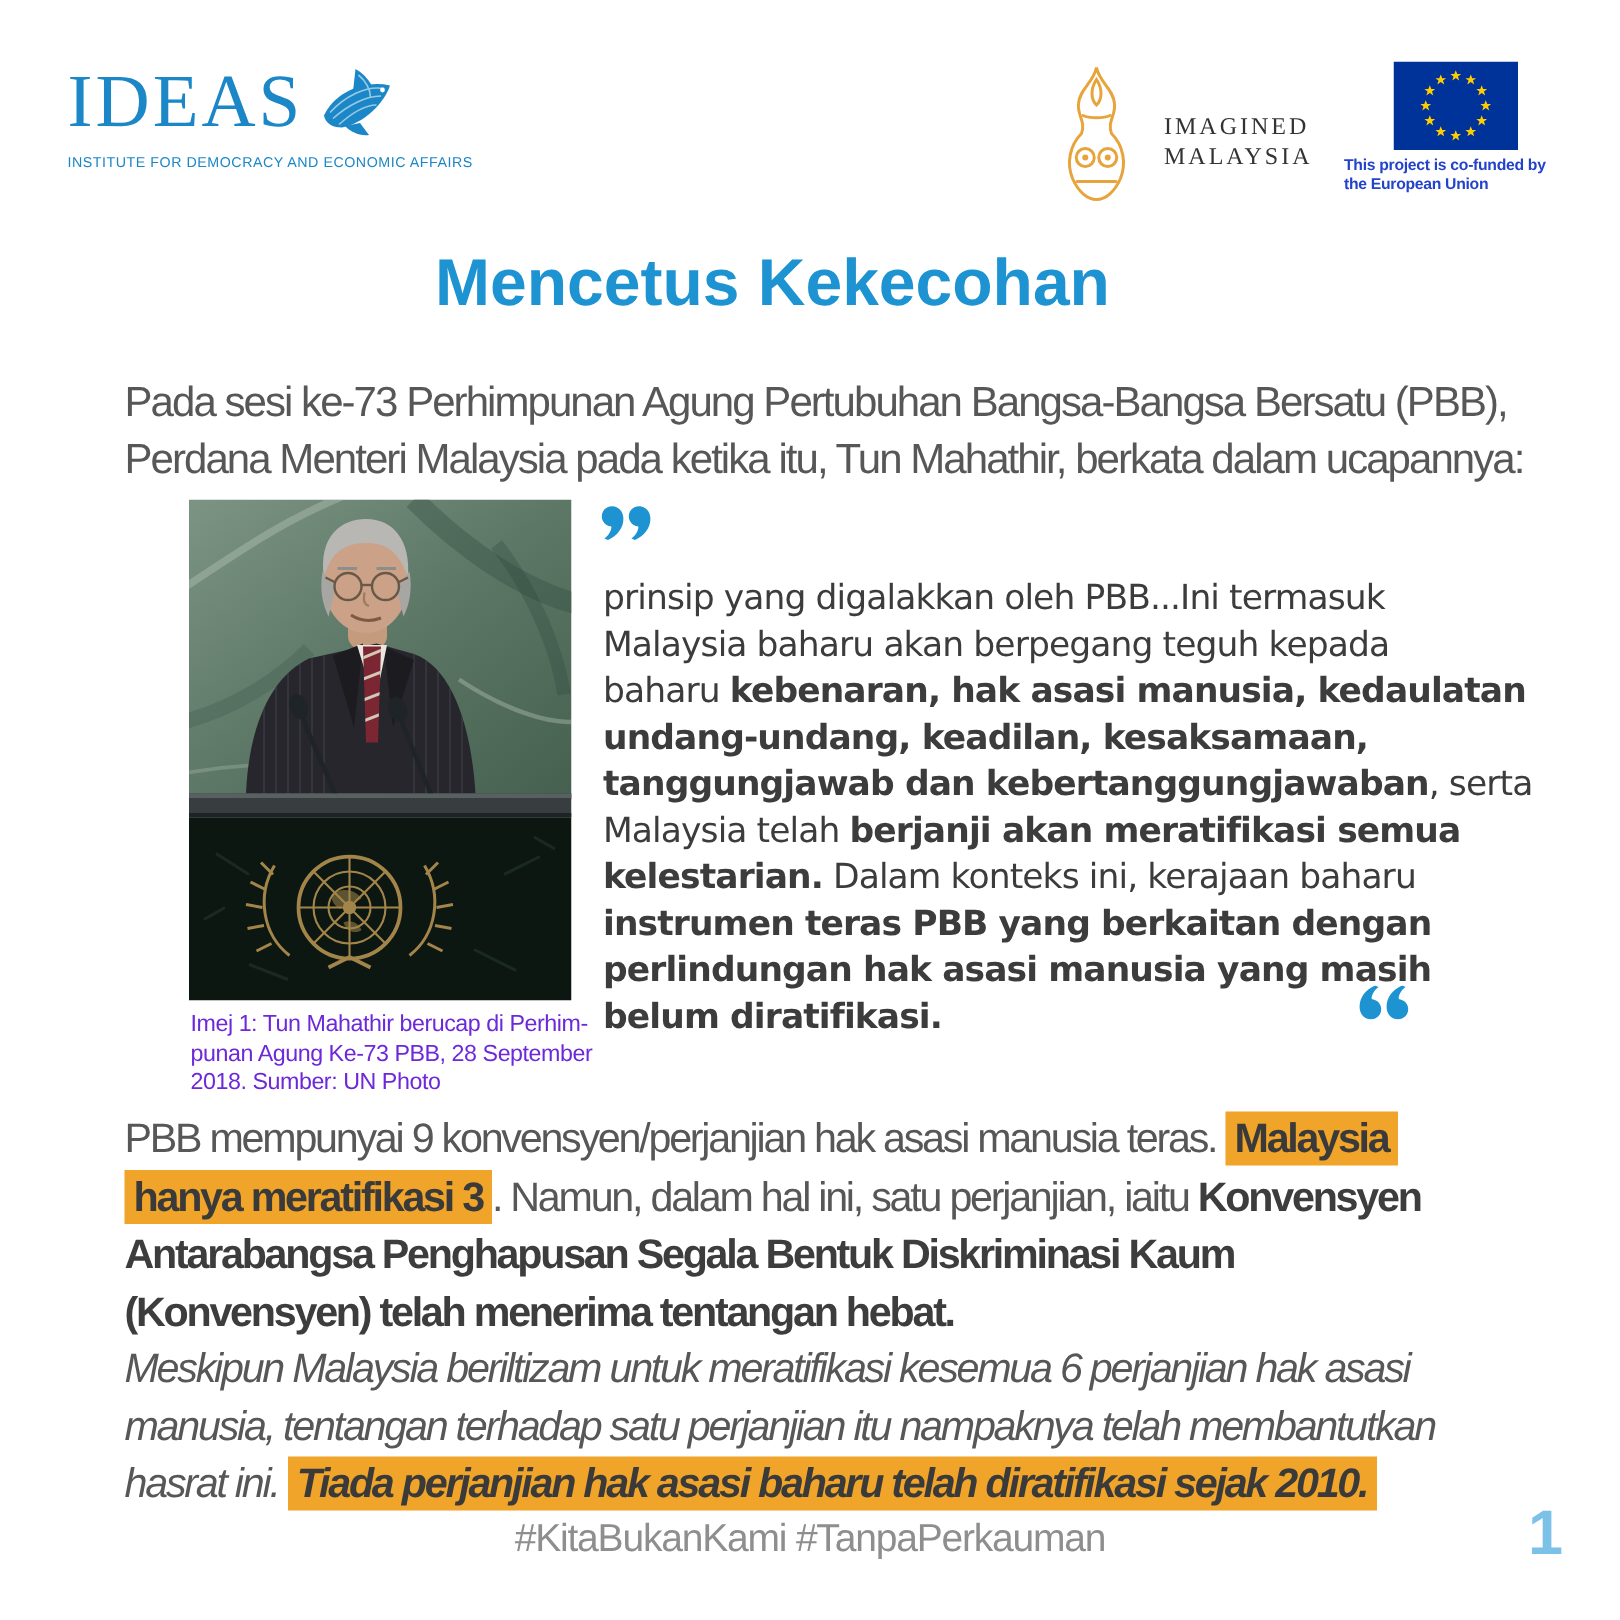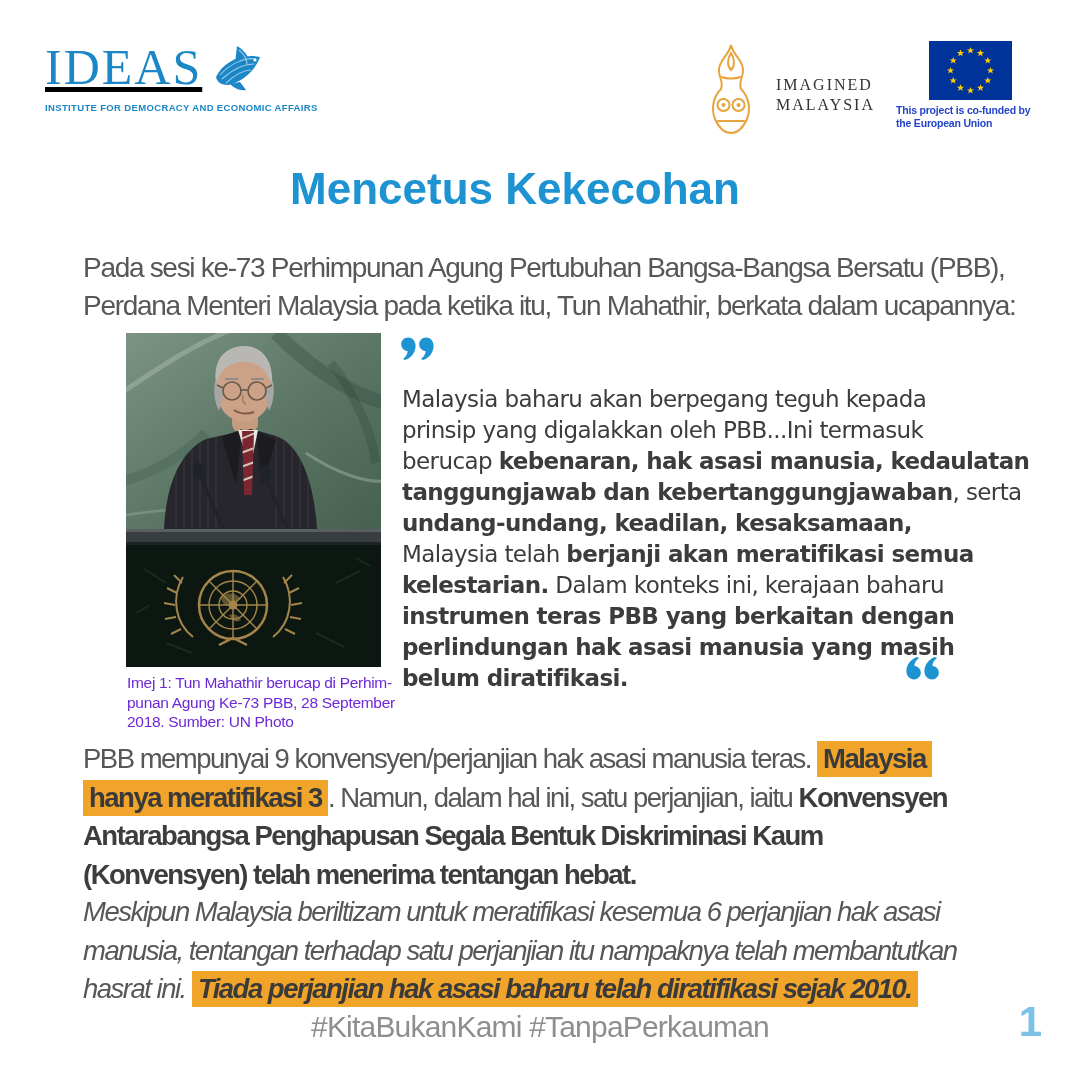--- a/index.html
+++ b/index.html
@@ -7,28 +7,28 @@
     --body-gray:#575757; --bold-gray:#3D3D3D; --quote-gray:#3C3C3C;
   }
   *{margin:0;padding:0;box-sizing:border-box;}
   html,body{background:#e8e8e8;}
   .page{
     position:relative;width:1080px;height:1080px;background:#ffffff;
     font-family:"Liberation Sans",sans-serif;overflow:hidden;margin:0 auto;
   }
   
   .ideas{position:absolute;left:45px;top:42px;}
-  .ideas-row{display:flex;align-items:flex-start;text-decoration:underline;}
+  .ideas-row{display:flex;align-items:flex-start;}
   .ideas-word{
     font-family:"Liberation Serif",serif;font-size:50px;line-height:50px;
     color:var(--logo-blue);letter-spacing:2px;font-weight:500;
   }
   .ideas-dove{margin-left:8px;margin-top:2px;}
   .ideas-sub{
-    margin-top:4px;font-size:9.5px;font-weight:bold;color:var(--logo-blue);
+    margin-top:4px;font-size:9.5px;font-weight:normal;color:var(--logo-blue);
     letter-spacing:0.35px;
   }
   .imagined{position:absolute;left:708px;top:43px;display:flex;}
   .imagined-text{
     margin-left:22px;margin-top:32px;font-family:"Liberation Serif",serif;
     font-size:16px;line-height:20px;letter-spacing:2px;color:#333333;
   }
   .eu{position:absolute;left:896px;top:41px;width:148px;text-align:left;}
   .eu-flag{display:block;margin:0 auto;}
   .eu-caption{
@@ -76,21 +76,21 @@
     position:absolute;left:83px;top:740px;font-size:27.5px;line-height:38.5px;
     color:var(--body-gray);letter-spacing:-1.5px;
   }
   .para3{
     position:absolute;left:83px;top:893px;font-size:27.5px;line-height:38.5px;
     color:var(--body-gray);letter-spacing:-1.5px;font-style:italic;
   }
   
   .hashtags{
     position:absolute;left:0;top:1010px;width:1080px;text-align:center;
-    font-size:30px;color:#8E8E8E;letter-spacing:-0.8px;
+    font-size:26px;color:#8E8E8E;letter-spacing:-0.8px;
   }
   .pagenum{
     position:absolute;right:38px;top:998px;font-size:42px;font-weight:bold;
     color:#7CC2E8;
   }
 </style>
 </head>
 <body>
 
 <div class="page">
@@ -313,25 +313,25 @@
   <div class="qmark qmark-close">
     <svg width="34" height="24" viewBox="0 0 34 24">
       <g fill="#1E93D2">
         <path d="M10.7,0 C4.5,2.6 0.4,7.9 0.4,14.1 c0,5.1 3.4,8.4 7.5,8.4 c3.9,0 6.9,-2.9 6.9,-6.7 c0,-3.6 -2.5,-6.2 -5.9,-6.7 c-0.3,0 -0.5,-0.3 -0.5,-0.6 c0.3,-3 2.1,-5.8 4.7,-7.5 Z"></path>
         <path transform="translate(18,0)" d="M10.7,0 C4.5,2.6 0.4,7.9 0.4,14.1 c0,5.1 3.4,8.4 7.5,8.4 c3.9,0 6.9,-2.9 6.9,-6.7 c0,-3.6 -2.5,-6.2 -5.9,-6.7 c-0.3,0 -0.5,-0.3 -0.5,-0.6 c0.3,-3 2.1,-5.8 4.7,-7.5 Z"></path>
       </g>
     </svg>
   </div>
 
   <div class="quote rich">
+      <div class="rl"><span>prinsip yang digalakkan oleh PBB...Ini termasuk</span></div>
       <div class="rl"><span>Malaysia baharu akan berpegang teguh kepada</span></div>
-      <div class="rl"><span>prinsip yang digalakkan oleh PBB...Ini termasuk</span></div>
-      <div class="rl"><span>berucap </span><span class="b">kebenaran, hak asasi manusia, kedaulatan</span></div>
+      <div class="rl"><span>baharu </span><span class="b">kebenaran, hak asasi manusia, kedaulatan</span></div>
+      <div class="rl"><span class="b">undang-undang, keadilan, kesaksamaan,</span></div>
       <div class="rl"><span class="b">tanggungjawab dan kebertanggungjawaban</span><span>, serta</span></div>
-      <div class="rl"><span class="b">undang-undang, keadilan, kesaksamaan,</span></div>
       <div class="rl"><span>Malaysia telah </span><span class="b">berjanji akan meratifikasi semua</span></div>
       <div class="rl"><span class="b">kelestarian.</span><span> Dalam konteks ini, kerajaan baharu</span></div>
       <div class="rl"><span class="b">instrumen teras PBB yang berkaitan dengan</span></div>
       <div class="rl"><span class="b">perlindungan hak asasi manusia yang masih</span></div>
       <div class="rl"><span class="b">belum diratifikasi.</span></div>
     </div>
 
   <div class="para2 rich">
       <div class="rl"><span>PBB mempunyai 9 konvensyen/perjanjian hak asasi manusia teras. </span><span class="b h">Malaysia</span></div>
       <div class="rl"><span class="b h">hanya meratifikasi 3</span><span>. Namun, dalam hal ini, satu perjanjian, iaitu </span><span class="b">Konvensyen</span></div>

